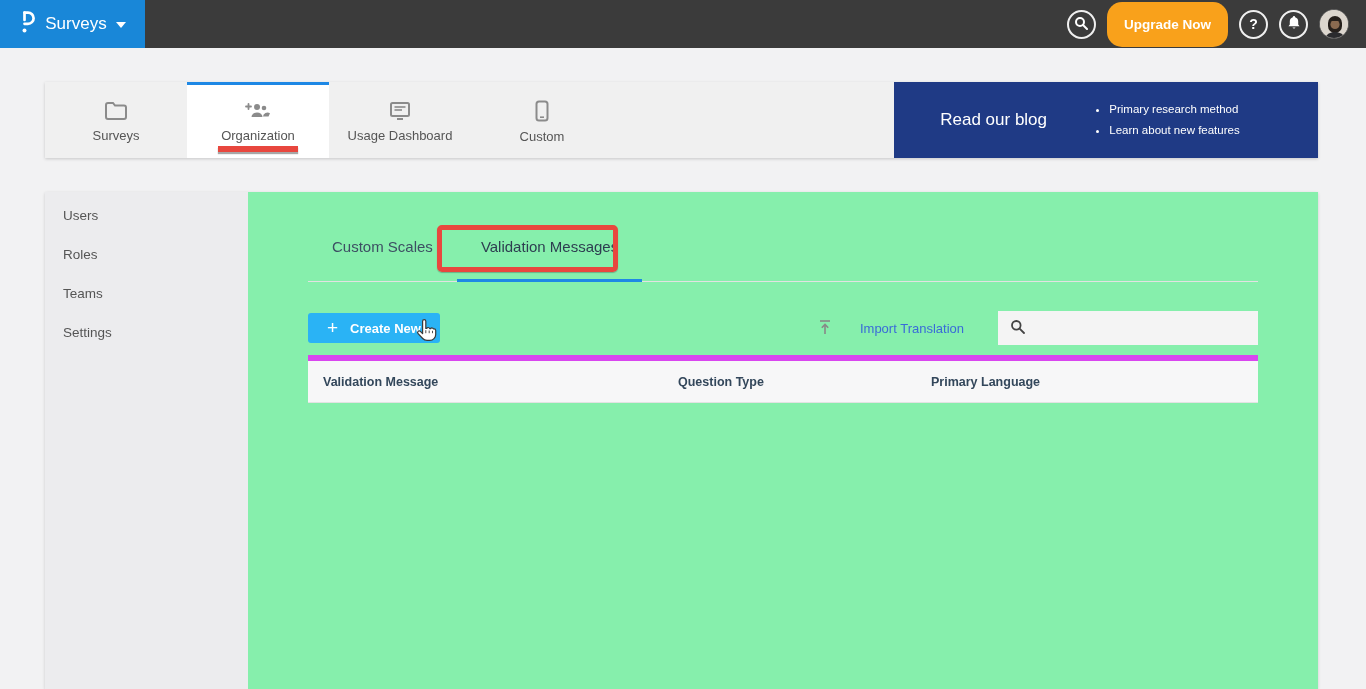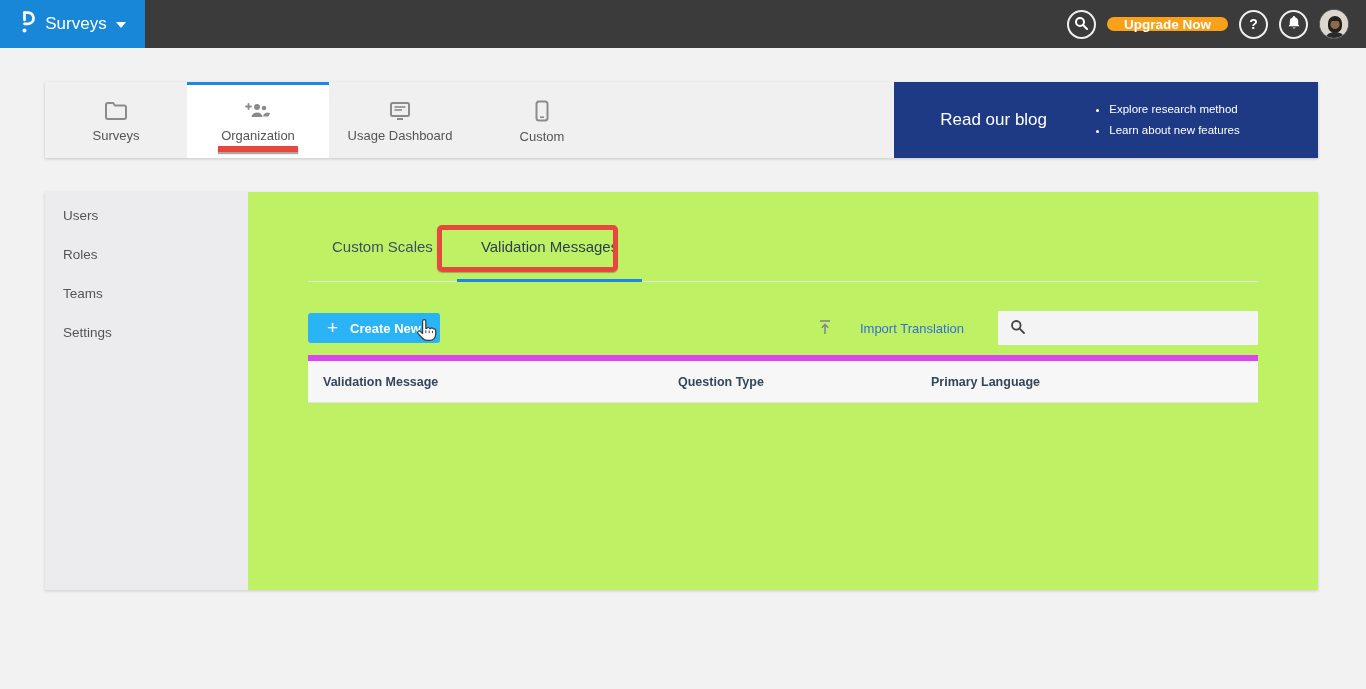--- a/index.html
+++ b/index.html
@@ -29,21 +29,21 @@
   }
   .topbar-right {
     margin-left:auto; display:flex; align-items:center; gap:11px; padding-right:17px;
   }
   .circle-btn {
     width:29px; height:29px; border:2px solid rgba(255,255,255,.92); border-radius:50%;
     display:flex; align-items:center; justify-content:center; color:#fff;
     font-weight:bold; font-size:14px; cursor:pointer; flex:none;
   }
   .upgrade-btn {
-    height:14px; border-radius:15px; background:#f9a11b; color:#fff;
+    height:45px; border-radius:15px; background:#f9a11b; color:#fff;
     font-weight:bold; font-size:13.5px; padding:0 17px; display:flex; align-items:center;
     cursor:pointer; border:none;
   }
   .avatar {
     width:30px; height:30px; border-radius:50%; background:#e3ded7;
     overflow:hidden; position:relative; cursor:pointer; border:1px solid #555;
   }
   .avatar svg { position:absolute; left:0; top:0; }
 
   
@@ -69,22 +69,22 @@
 
   .blog-panel {
     position:absolute; right:0; top:0; width:424px; height:76px;
     background:#1f3a85; color:#fff; display:flex; align-items:center; cursor:pointer;
   }
   .blog-title { width:47%; text-align:center; font-size:17px; }
   .blog-bullets { list-style:disc; font-size:11.5px; line-height:21px; padding-left:16px; }
 
   
   .main-card {
-    position:absolute; left:45px; top:192px; width:1273px; height:398px;
-    background:#bef264; box-shadow:0 1px 3px rgba(0,0,0,.16); display:flex;
+    position:absolute; left:45px; top:192px; width:1273px; height:497px;
+    background:#86efac; box-shadow:0 1px 3px rgba(0,0,0,.16); display:flex;
   }
   .sidebar { width:203px; background:#ececee; padding-top:4px; flex:none; }
   .side-item {
     height:39px; display:flex; align-items:center; padding-left:14px;
     font-size:13.5px; color:#555; position:relative; cursor:pointer;
     border-left:4px solid transparent;
   }
   .side-item.active { background:#fff; border-left-color:#1e88e5; }
   .side-item .red-underline { left:14px; top:30px; width:58px; height:6px; }
 
@@ -228,21 +228,21 @@
           <line x1="6" y1="17.2" x2="10" y2="17.2" stroke="#8b8b8b" stroke-width="1.6"></line>
         </svg>
       </span>
       <span class="nt-label">Custom</span>
     </div>
   </div>
 
   <div class="blog-panel">
     <div class="blog-title">Read our blog</div>
     <ul class="blog-bullets">
-      <li>Explore research method</li>
+      <li>Primary research method</li>
       <li>Learn about new features</li>
     </ul>
   </div>
 </div>
 
 <div class="main-card">
 
   <div class="sidebar">
     <div class="side-item">
       <span>Users</span>

